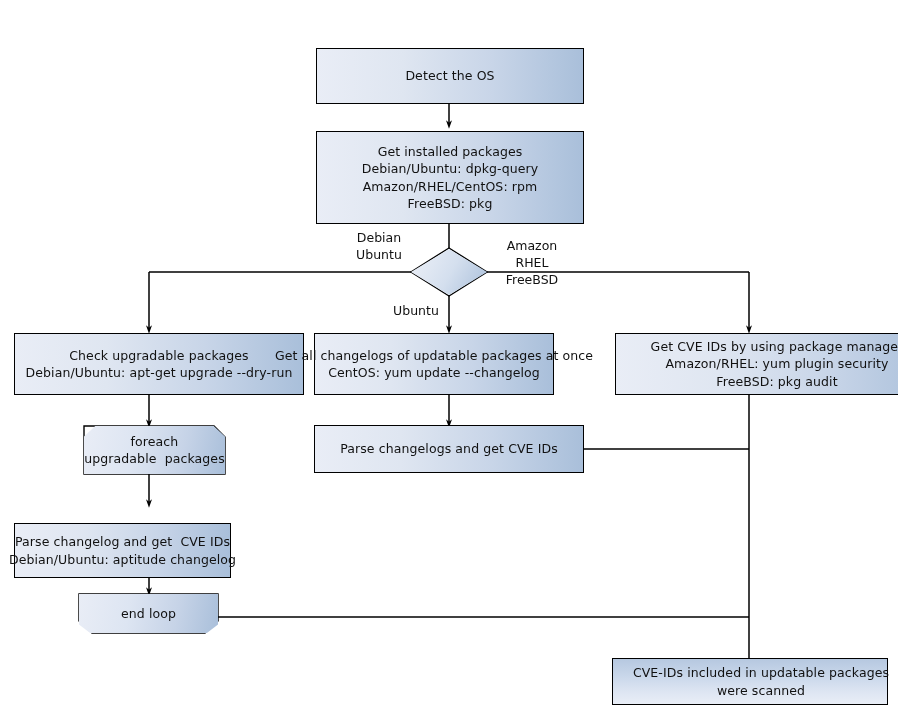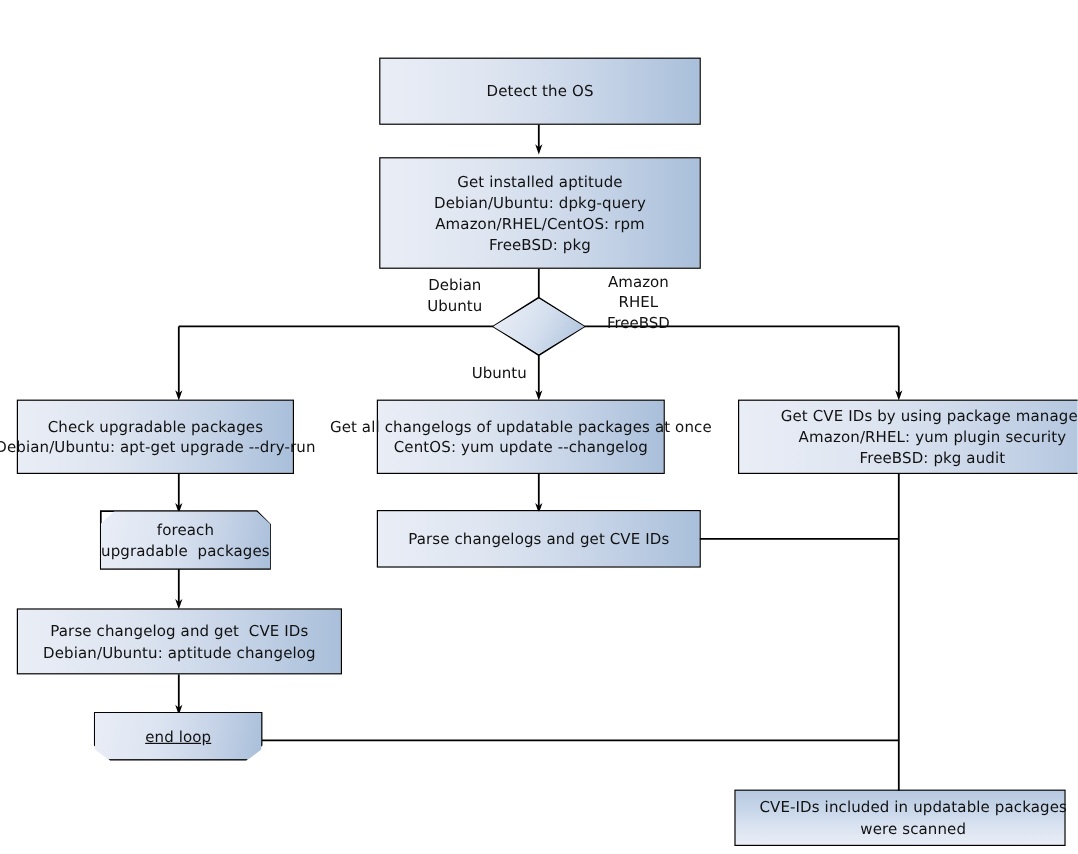--- a/index.html
+++ b/index.html
@@ -123,52 +123,52 @@
       <polygon points="449,216 487,240 449,264 411,240" stroke="#000000" stroke-width="1.4" fill="none"></polygon>
 
       <polygon points="84,394 214,394 225,405 225,442 84,442" stroke="#000000" stroke-width="1.4" fill="none"></polygon>
 
       <polygon points="79,562 218,562 218,589 205,601 92,601 79,589" stroke="#000000" stroke-width="1.4" fill="none"></polygon>
     </g>
   </svg>
 
   <div class="node box" style="left:316px; top:16px; width:268px; height:56px;">Detect the OS</div>
 
-  <div class="node box" style="left:316px; top:99px; width:268px; height:93px;">Get installed aptitude
+  <div class="node box" style="left:316px; top:99px; width:268px; height:93px;">Get installed packages
 Debian/Ubuntu: dpkg-query
 Amazon/RHEL/CentOS: rpm
 FreeBSD: pkg</div>
 
   <div class="diamond" style="left:411px; top:217px;"></div>
 
   <div class="edge-label" style="left:348px; top:198px; width:62px;">Debian
 Ubuntu</div>
 
-  <div class="edge-label" style="left:496px; top:195px; width:72px;">Amazon
+  <div class="edge-label" style="left:496px; top:206px; width:72px;">Amazon
 RHEL
 FreeBSD</div>
 
   <div class="edge-label" style="left:388px; top:271px; width:56px;">Ubuntu</div>
 
-  <div class="node box" style="left:14px; top:301px; width:231px; height:62px;">Check upgradable packages
+  <div class="node box" style="left:14px; top:301px; width:290px; height:62px;">Check upgradable packages
 Debian/Ubuntu: apt-get upgrade --dry-run</div>
 
   <div class="node box" style="left:314px; top:301px; width:240px; height:62px;">Get all changelogs of updatable packages at once
 CentOS: yum update --changelog</div>
 
   <div class="node box" style="left:615px; top:301px; width:324px; height:62px;">Get CVE IDs by using package manager
 Amazon/RHEL: yum plugin security
 FreeBSD: pkg audit</div>
 
   <div class="node box" style="left:314px; top:393px; width:270px; height:48px;">Parse changelogs and get CVE IDs</div>
 
   <div class="node loop-start" style="left:84px; top:394px; width:141px; height:48px;">foreach
 upgradable  packages</div>
 
-  <div class="node box" style="left:14px; top:475px; width:271px; height:55px;">Parse changelog and get  CVE IDs
+  <div class="node box" style="left:14px; top:491px; width:217px; height:55px;">Parse changelog and get  CVE IDs
 Debian/Ubuntu: aptitude changelog</div>
 
-  <div class="node loop-end" style="left:79px; top:562px; width:139px; height:39px;text-decoration:underline;">end loop</div>
+  <div class="node loop-end" style="left:79px; top:562px; width:139px; height:39px;">end loop</div>
 
   <div class="node box-v" style="left:612px; top:626px; width:276px; height:47px;padding-left:22px;">CVE-IDs included in updatable packages
 were scanned</div>
 
 </div>
 
 </body></html>

